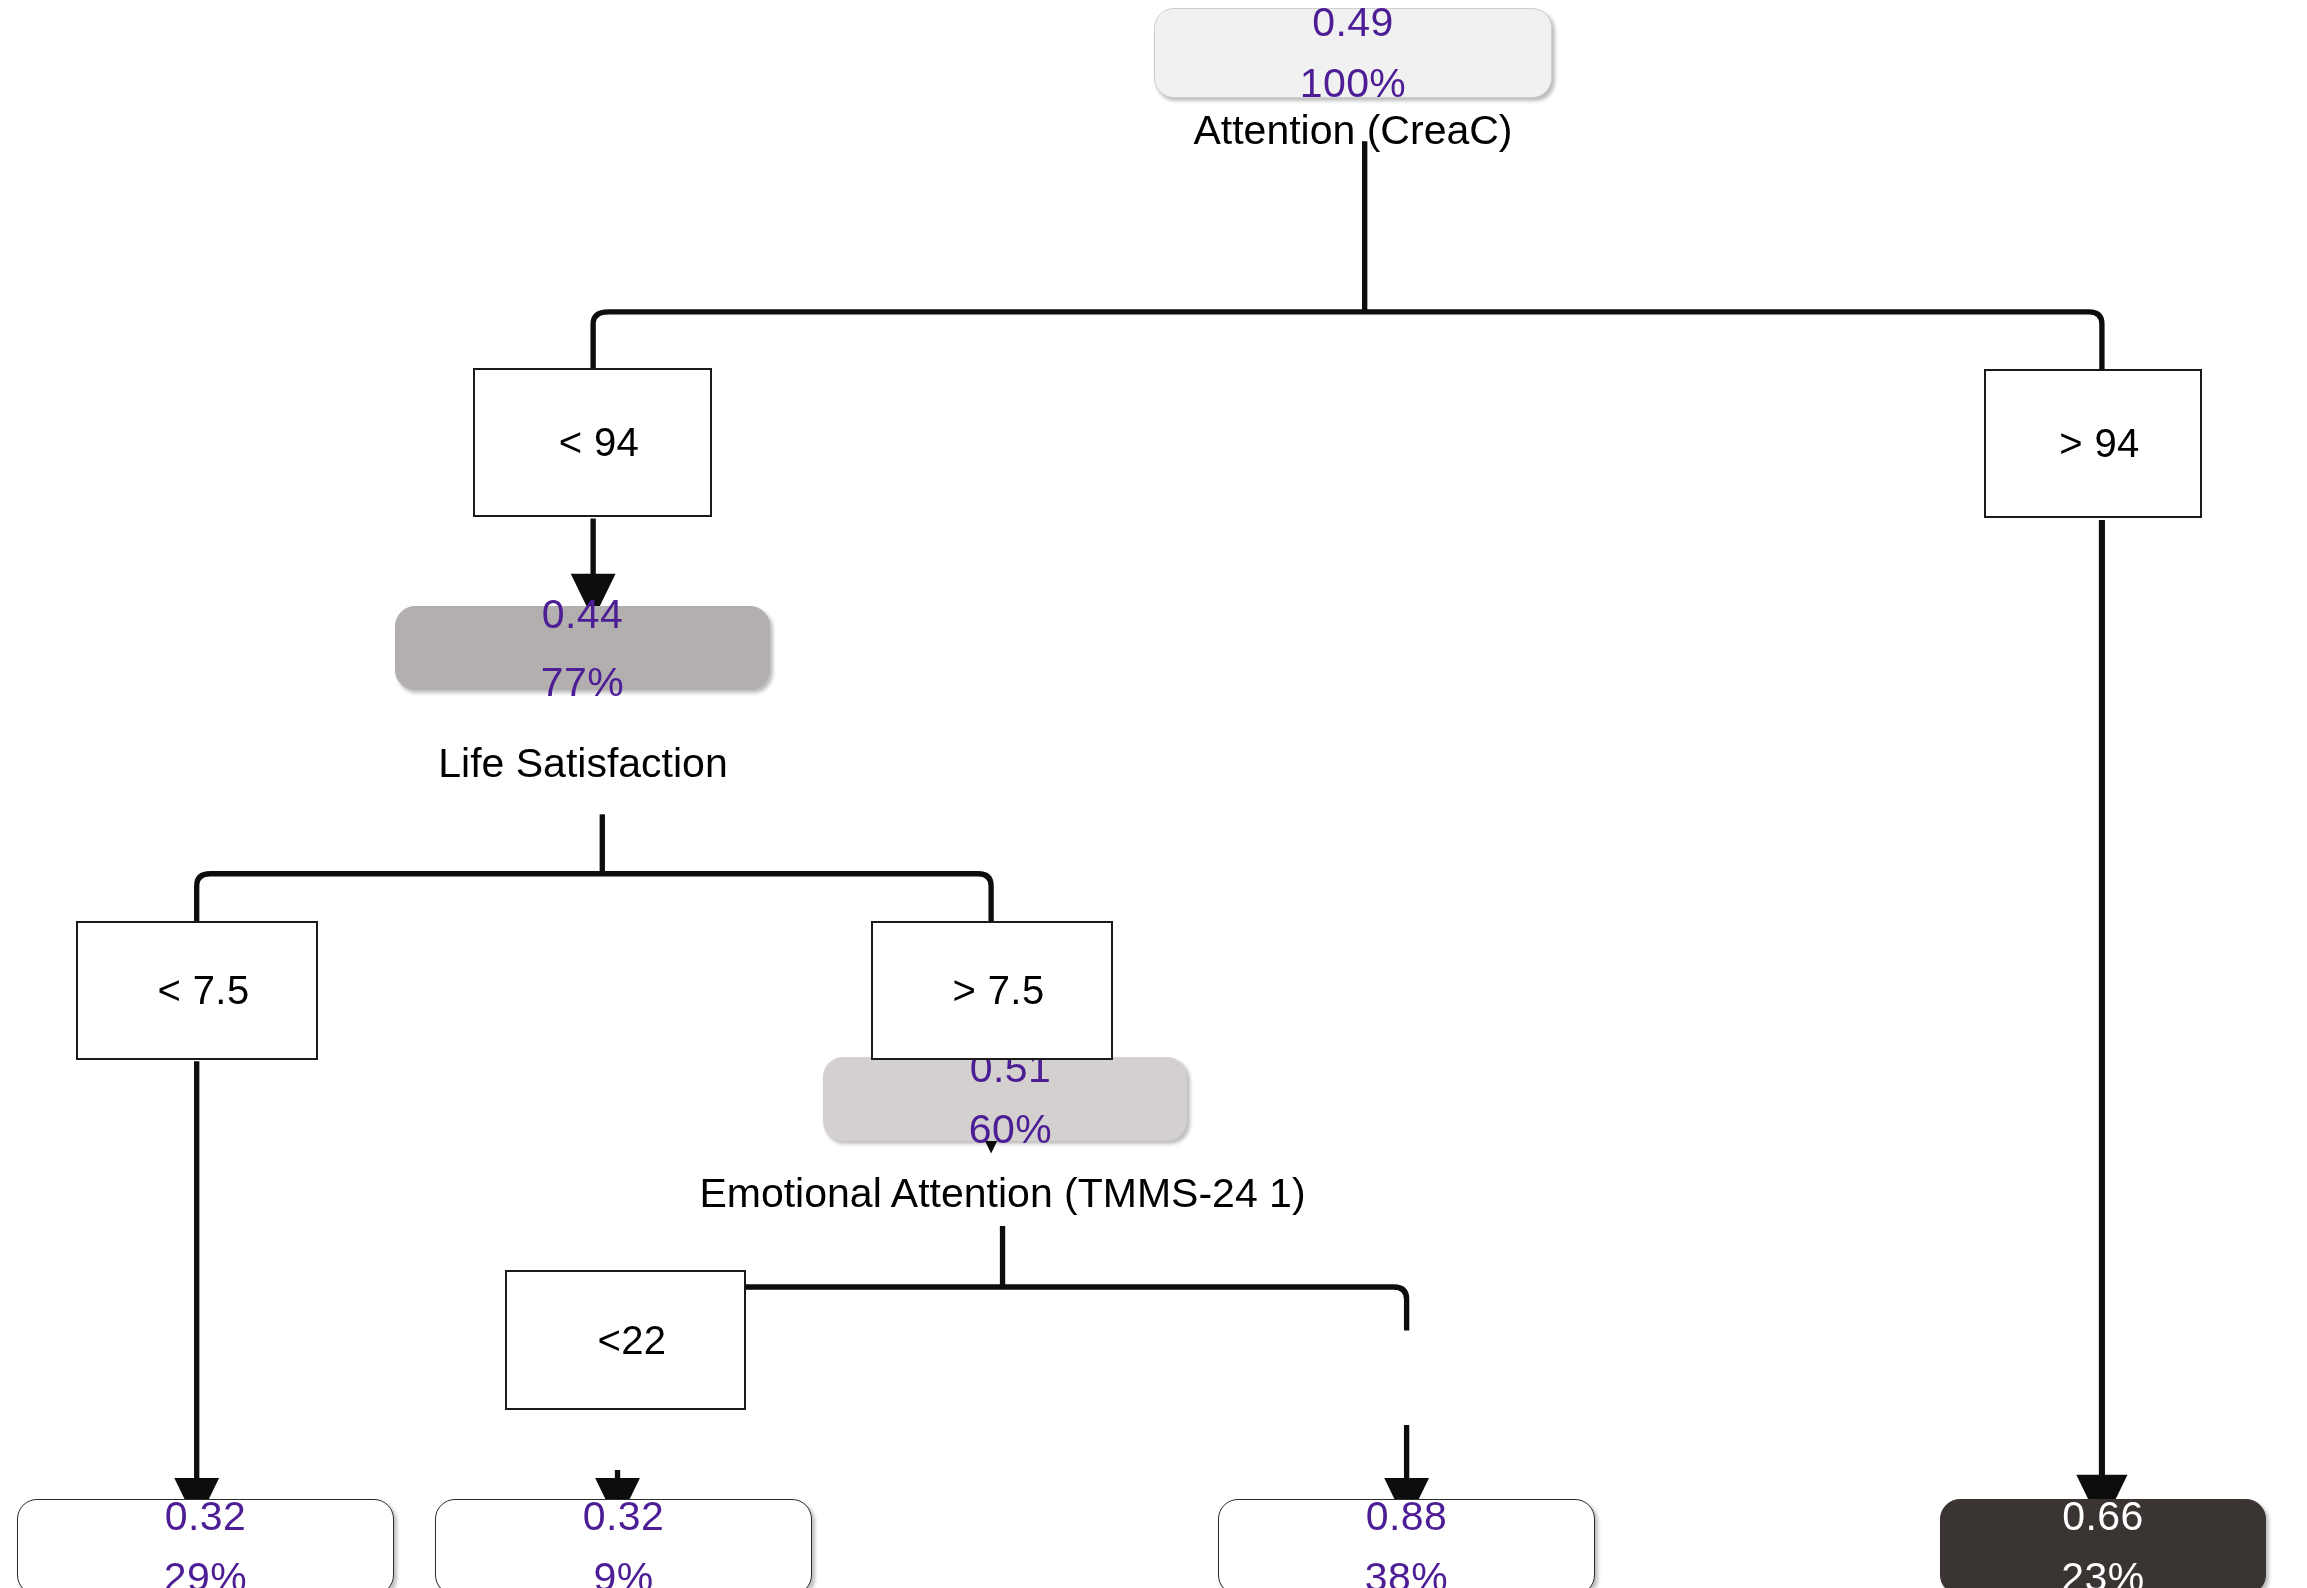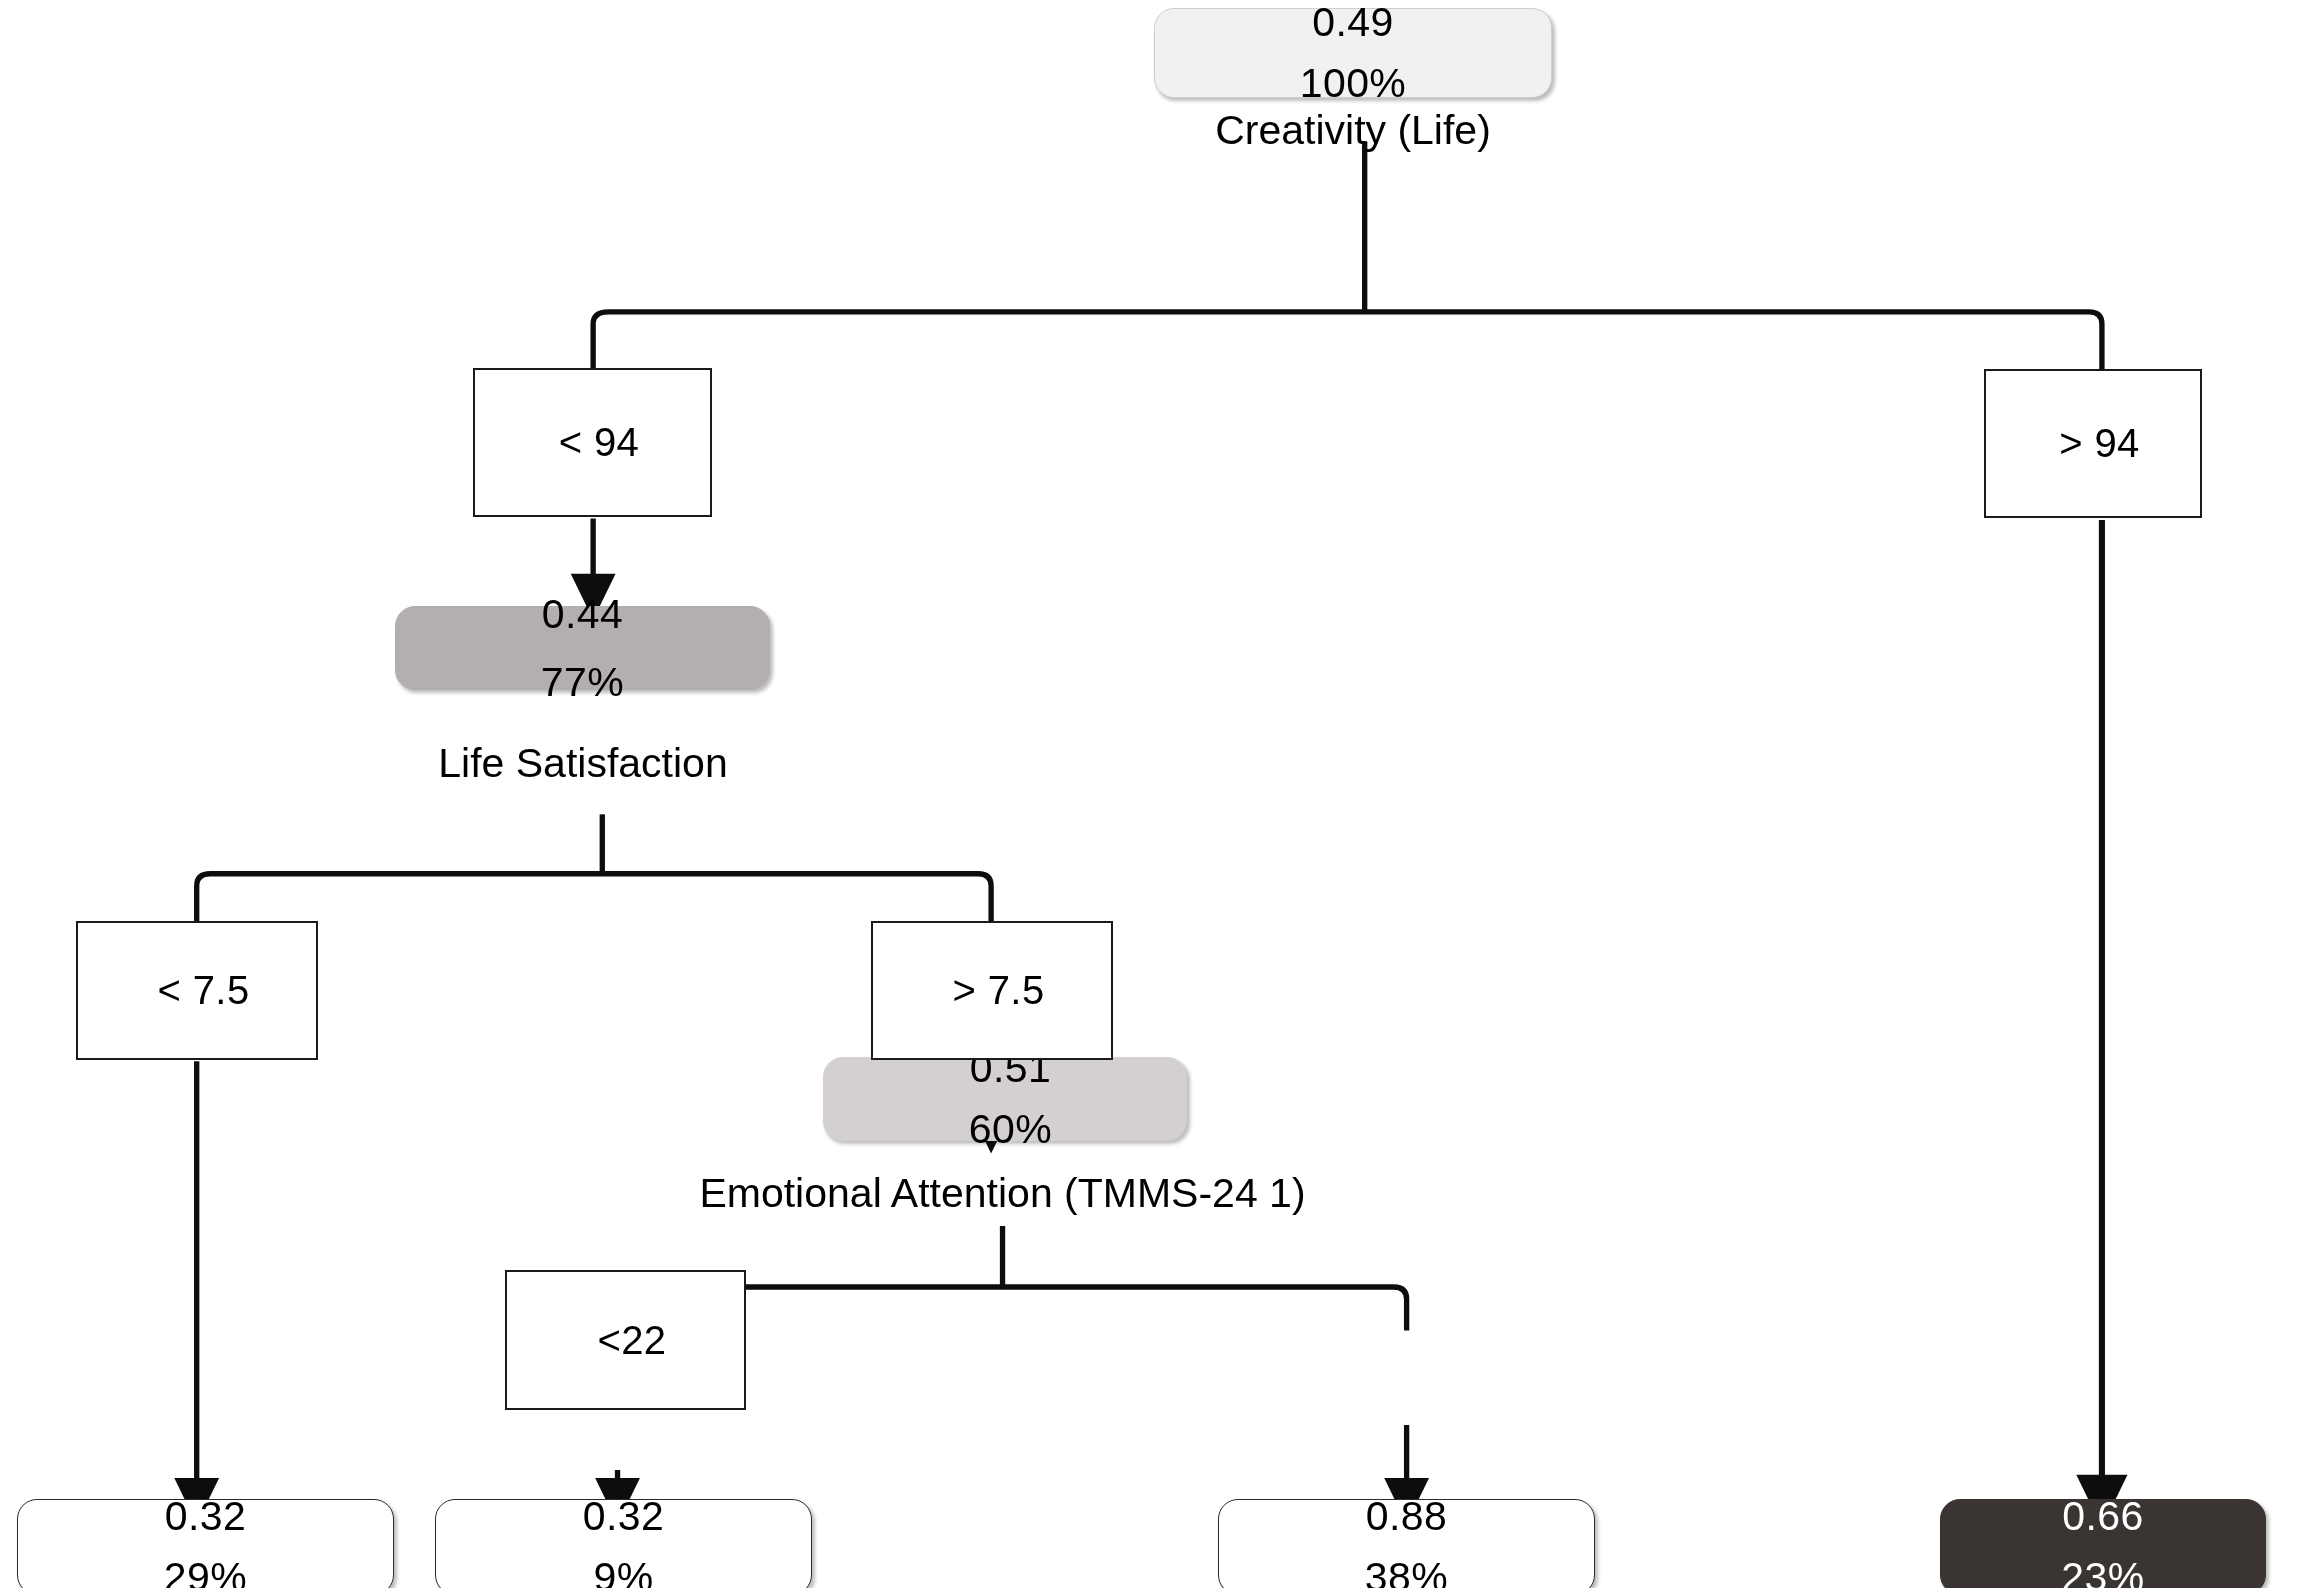--- a/index.html
+++ b/index.html
@@ -36,21 +36,21 @@
     align-items: center;
     justify-content: center;
     z-index: 3;
     box-shadow: 2.3px 3px 3.8px rgba(0,0,0,0.26);
   }
   .vnode .v-val,
   .vnode .v-pct {
     font-size: 41px;
     line-height: 1.04;
     letter-spacing: 0.4px;
-    color: #000000;
+    color: #4c1d95;
     white-space: nowrap;
   }
   .vnode .v-val { margin-bottom: 18.3px; }
 
   .vnode.root  { background: #f1f1f1; border: 1.1px solid #cfcfcf; }
   .vnode.mid-dark  { background: #b3afae; border: 1.1px solid #b3afae; }
   .vnode.mid-light { background: #d3d0cf; border: 1.1px solid #d3d0cf; }
   .vnode.leaf-white{ background: #ffffff; border: 1.5px solid #2b2b2b; }
   .vnode.leaf-dark { background: #3a3533; border: 1.5px solid #3a3533; }
   .vnode.leaf-dark .v-val,
@@ -119,21 +119,21 @@
 
     <path d="M810,1928 L810,1968" stroke="#0d0d0d" stroke-width="7" fill="none" marker-end="url(#arrowhead)"></path>
 
     <path d="M1845,1869 L1845,1968" stroke="#0d0d0d" stroke-width="7" fill="none" marker-end="url(#arrowhead)"></path>
   </svg>
 
   <div class="vnode root" style="left:1154px; top:7.6px; width:398px; height:90px;">
     <div class="v-val">0.49</div>
     <div class="v-pct">100%</div>
   </div>
-  <div class="vlabel" style="left:1154px; top:107px; width:398px;">Creativity (Life)</div>
+  <div class="vlabel" style="left:1154px; top:107px; width:398px;">Attention (CreaC)</div>
 
   <div class="sbox" style="left:473px; top:368px; width:239px; height:149px;">
     <span>&lt; 94</span>
   </div>
 
   <div class="sbox" style="left:1984px; top:369px; width:218px; height:149px;">
     <span>&gt; 94</span>
   </div>
 
   <div class="vnode mid-dark" style="left:395px; top:606px; width:375px; height:84px;gap:7px;">

